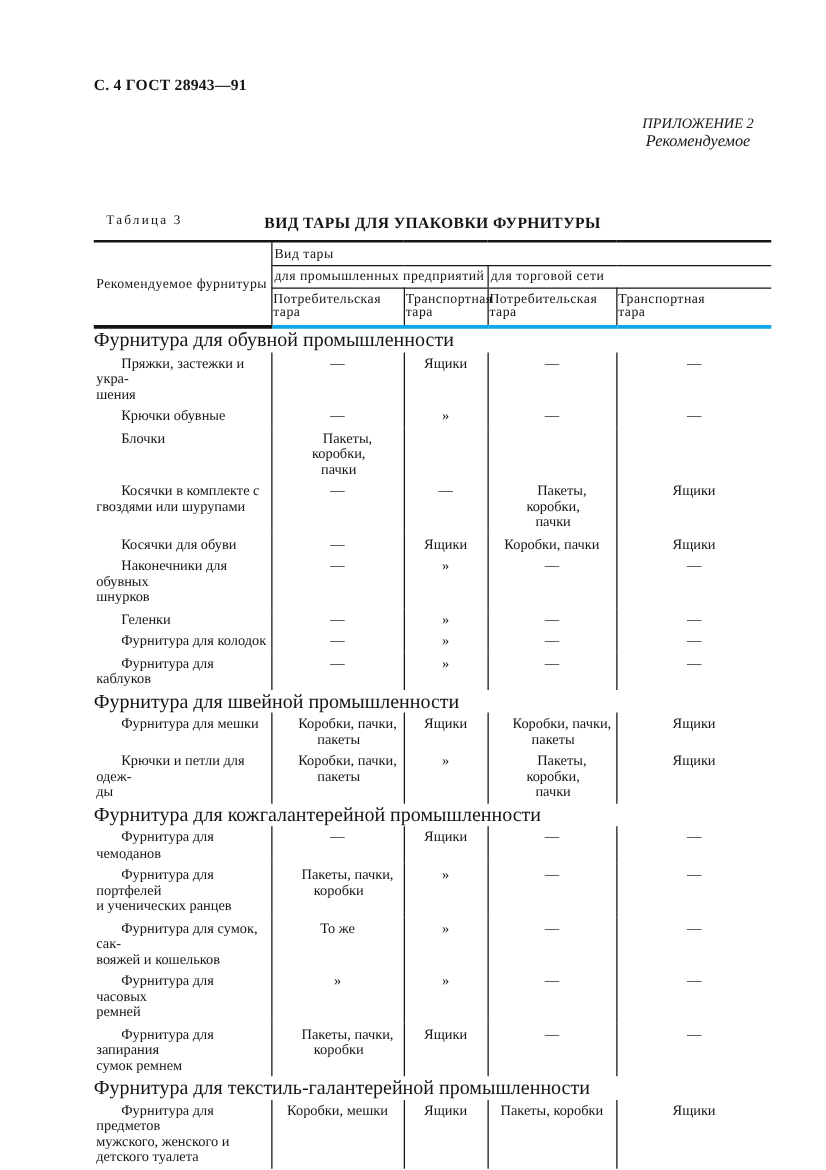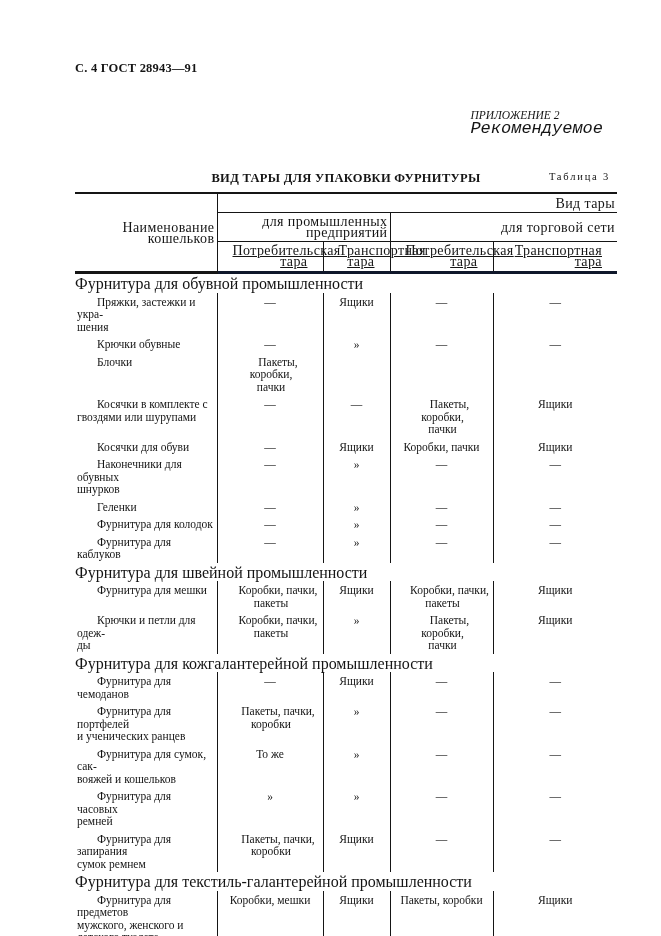--- a/index.html
+++ b/index.html
@@ -10,48 +10,48 @@
     color:#151515;
     font-family:"Liberation Serif", serif;
     overflow:hidden;
   }
   .doc-header {
     position:absolute; left:75px; top:61px;
     font-weight:bold; font-size:12.5px; letter-spacing:0.2px;
   }
   .appendix {
     position:absolute; right:58px; top:93px;
-    text-align:left; font-style:italic; line-height:13px;margin-top:16px;
+    text-align:center; font-style:italic; line-height:13px;
   }
   .appendix .app1 { font-size:11.5px; }
-  .appendix .app2 { font-size:17px;font-family:Liberation Mono, monospace; }
+  .appendix .app2 { font-size:13px; }
   .title {
     position:absolute; left:75px; top:150px; width:542px;
     text-align:center; font-weight:bold; font-size:12.5px; letter-spacing:0.3px;margin-top:21px;
   }
   .table-label {
-    position:absolute; left:68px; top:171px; width:542px;
-    text-align:right; font-size:10.5px; letter-spacing:1.8px;
+    position:absolute; left:85px; top:171px; width:542px;
+    text-align:left; font-size:10.5px; letter-spacing:1.8px;
   }
   table.gost {
     position:absolute; left:75px; top:192px; width:542px;
     border-collapse:collapse; table-layout:fixed;
     border-top:2px solid #151515;
   }
   table.gost th {
-    font-weight:normal; font-size:14px; text-align:right;
+    font-weight:normal; font-size:11px; text-align:left;
     vertical-align:middle; letter-spacing:0.4px; line-height:11px;
   }
   th.c-name  { border-bottom:3px solid #151515; padding:2px; }
   th.h-top   { border-left:1px solid #151515; border-bottom:1px solid #151515;
                font-size:10px; padding:4px 2px 3px; }
   th.h-grp   { border-left:1px solid #151515; border-bottom:1px solid #151515;
                padding:3px 2px; }
-  th.h-sub   { border-left:1px solid #151515; border-bottom:3px solid #0f172a;
-               white-space:pre-line; padding:3px 15px 4px;text-decoration:underline; }
+  th.h-sub   { border-left:1px solid #151515; border-bottom:3px solid #0ea5e9;
+               white-space:pre-line; padding:3px 1px 4px; }
   tbody td {
     font-size:11.5px; line-height:12.5px; vertical-align:top;
     padding:3px 2px 2px;
   }
   td.v      { border-left:1px solid #151515; }
   td.name   { text-indent:20px; white-space:pre-line; padding-left:2px; padding-right:3px; }
   td.center { text-align:center; }
   td.wrap   { white-space:pre-line; text-indent:14px; padding-left:4px; text-align:center; }
   tr.section td {
     text-align:left; font-size:16px; padding:4px 0 2px; text-indent:0;
@@ -76,21 +76,21 @@
   <table class="gost">
     <colgroup>
       <col style="width:142px">
       <col style="width:106px">
       <col style="width:67px">
       <col style="width:103px">
       <col style="width:124px">
     </colgroup>
     <thead>
       <tr>
-        <th rowspan="3" class="c-name">Наименование кошельков</th>
+        <th rowspan="3" class="c-name">Рекомендуемое фурнитуры</th>
         <th colspan="4" class="h-top">Вид тары</th>
       </tr>
       <tr>
         <th colspan="2" class="h-grp">для промышленных предприятий</th>
         <th colspan="2" class="h-grp">для торговой сети</th>
       </tr>
       <tr id="subhead-row">
           <th class="h-sub">Потребительская
 тара</th>
           <th class="h-sub">Транспортная

